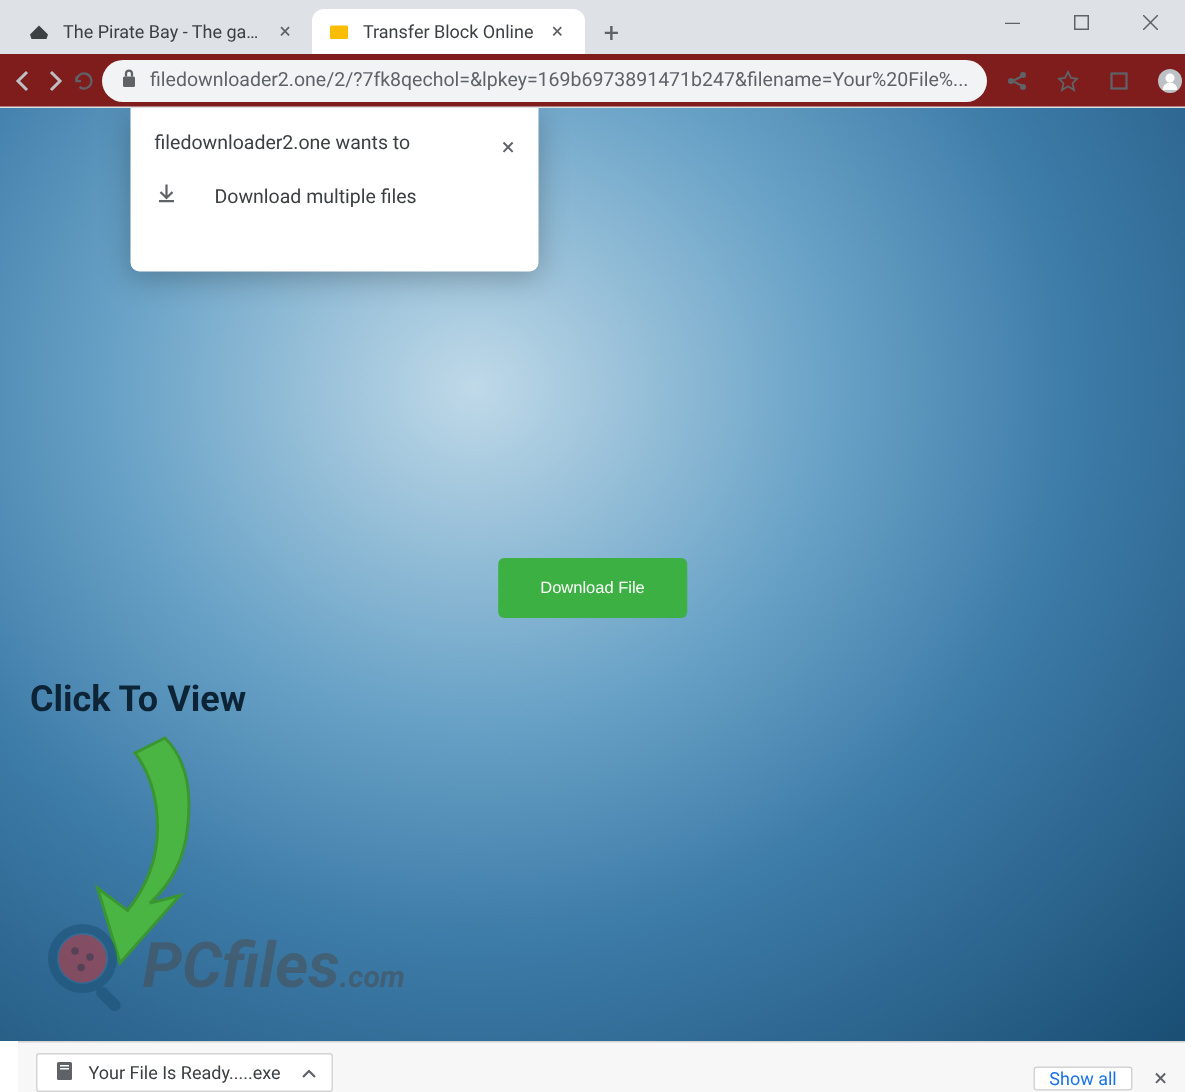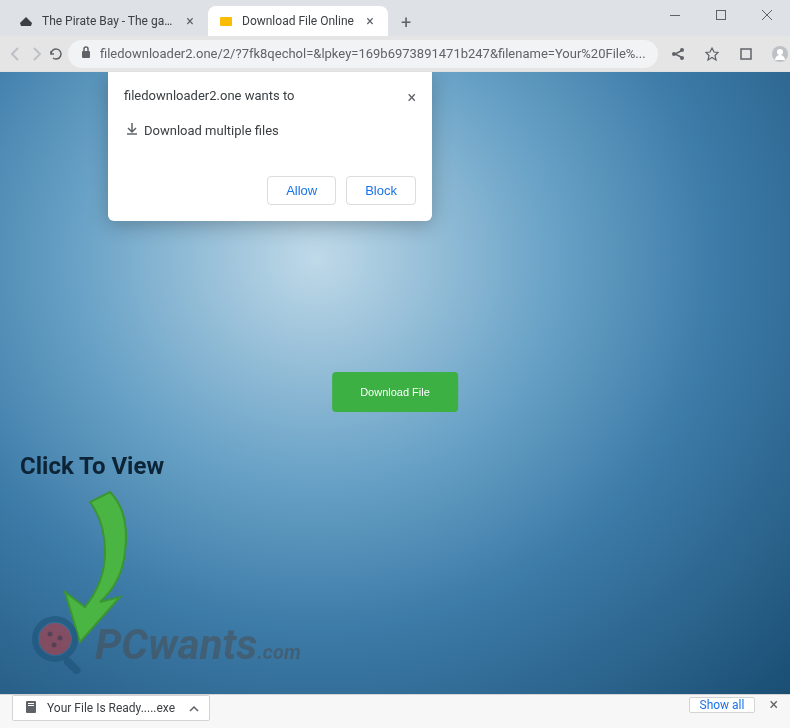--- a/index.html
+++ b/index.html
@@ -84,21 +84,21 @@
       align-items: center;
       justify-content: center;
       color: #5f6368;
       font-size: 18px;
       margin-left: 4px;
     }
     
     
     .toolbar {
       height: 36px;
-      background: #e5e5e5;
+      background: #7f1d1d;
       display: flex;
       align-items: center;
       padding: 0 8px;
       gap: 4px;
       border-bottom: 1px solid #e0e0e0;
     }
     .nav-btn {
       width: 28px;
       height: 28px;
       display: flex;
@@ -144,22 +144,22 @@
       position: relative;
       height: 622px;
       background: radial-gradient(ellipse at 40% 30%, #bfd9e8 0%, #6aa3c7 35%, #3d7ba8 60%, #1a4e73 100%);
       overflow: hidden;
     }
     
     
     .permission-popup {
       position: absolute;
       top: 0;
-      left: 108px;
-      width: 324px;
+      left: 87px;
+      width: 272px;
       background: #fff;
       border-radius: 0 0 6px 6px;
       box-shadow: 0 4px 20px rgba(0,0,0,0.25);
       padding: 16px;
       z-index: 50;
     }
     .popup-header {
       display: flex;
       justify-content: space-between;
       align-items: flex-start;
@@ -170,22 +170,22 @@
       color: #3c4043;
     }
     .popup-close {
       color: #5f6368;
       font-size: 16px;
       cursor: pointer;
     }
     .popup-body {
       display: flex;
       align-items: center;
-      gap: 4px;
-      margin-bottom: 36px;
+      gap: 24px;
+      margin-bottom: 24px;
       font-size: 13px;
       color: #3c4043;
     }
     .popup-actions {
       display: flex;
       justify-content: flex-end;
       gap: 10px;
     }
     .popup-btn {
       padding: 6px 18px;
@@ -253,27 +253,27 @@
       color: #4a4a4a;
     }
     .watermark-text .com {
       font-size: 20px;
     }
     
     
     .download-bar {
       position: absolute;
       bottom: 0;
-      left: 0;
+      left: 12px;
       right: 0;
       height: 34px;
       background: #f7f7f7;
       border-top: 1px solid #d4d4d4;
       display: flex;
-      align-items: flex-start;
+      align-items: flex-end;
       padding: 0 12px;
       justify-content: space-between;
     }
     .download-item {
       display: flex;
       align-items: center;
       gap: 8px;
       height: 26px;
       padding: 0 10px;
       border: 1px solid #d4d4d4;
@@ -330,21 +330,21 @@
     </span>
     <span class="tab-title">The Pirate Bay - The galaxy's mo...</span>
     <span class="tab-close">×</span>
   </div>
   <div class="tab active">
     <span class="tab-favicon">
       <svg width="16" height="16" viewBox="0 0 16 16">
           <rect x="2" y="4" width="12" height="9" fill="#fbbc04" rx="1"></rect>
         </svg>
     </span>
-    <span class="tab-title">Download File Online</span>
+    <span class="tab-title">Transfer Block Online</span>
     <span class="tab-close">×</span>
   </div>
   <div class="new-tab">+</div>
 </div>
 
 <div class="toolbar">
   <div class="nav-btn disabled">
     <svg width="16" height="16" viewBox="0 0 16 16">
         <path d="M10 2 L4 8 L10 14" fill="none" stroke="currentColor" stroke-width="2"></path>
       </svg>
@@ -407,24 +407,20 @@
       <span class="popup-close">×</span>
     </div>
     <div class="popup-body">
       <span>
         <svg width="16" height="16" viewBox="0 0 16 16">
             <path d="M8 2 L8 10 M4 7 L8 11 L12 7" fill="none" stroke="#5f6368" stroke-width="1.5"></path>
             <path d="M3 13 L13 13" stroke="#5f6368" stroke-width="1.5"></path>
           </svg>
       </span>
       <span>Download multiple files</span>
-    </div>
-    <div class="popup-actions">
-      <button class="popup-btn">Allow</button>
-      <button class="popup-btn">Block</button>
     </div>
   </div>
 
   <button class="download-btn">Download File</button>
 
   <div class="click-to-view">Click To View</div>
 
   <svg class="green-arrow" viewBox="0 0 120 170">
     <path d="M 80 10 Q 100 30 95 70 Q 92 100 70 120 L 90 115 L 50 160 L 35 110 L 55 125 Q 75 100 75 70 Q 75 40 60 20 Z" fill="#4bb543" stroke="#3a9633" stroke-width="2"></path>
   </svg>
@@ -432,21 +428,21 @@
   <div class="watermark">
     <svg class="watermark-icon" viewBox="0 0 60 60">
       <circle cx="25" cy="25" r="20" fill="none" stroke="#1a4e73" stroke-width="6"></circle>
       <circle cx="25" cy="25" r="16" fill="#d32f2f"></circle>
       <circle cx="20" cy="20" r="2.5" fill="#7a1818"></circle>
       <circle cx="30" cy="24" r="2.5" fill="#7a1818"></circle>
       <circle cx="24" cy="31" r="2.5" fill="#7a1818"></circle>
       <rect x="38" y="42" width="20" height="8" rx="4" fill="#1a4e73" transform="rotate(45 38 42)"></rect>
     </svg>
     <span class="watermark-text">
-      <span>P</span><span>C</span><span>wants</span><span class="com">.com</span>
+      <span>P</span><span>C</span><span>files</span><span class="com">.com</span>
     </span>
   </div>
 </div>
 
 <div class="download-bar">
   <div class="download-item">
     <span>
       <svg width="16" height="16" viewBox="0 0 16 16">
           <rect x="3" y="2" width="10" height="12" fill="#5f6368" rx="1"></rect>
           <rect x="5" y="4" width="6" height="1" fill="#fff"></rect>

